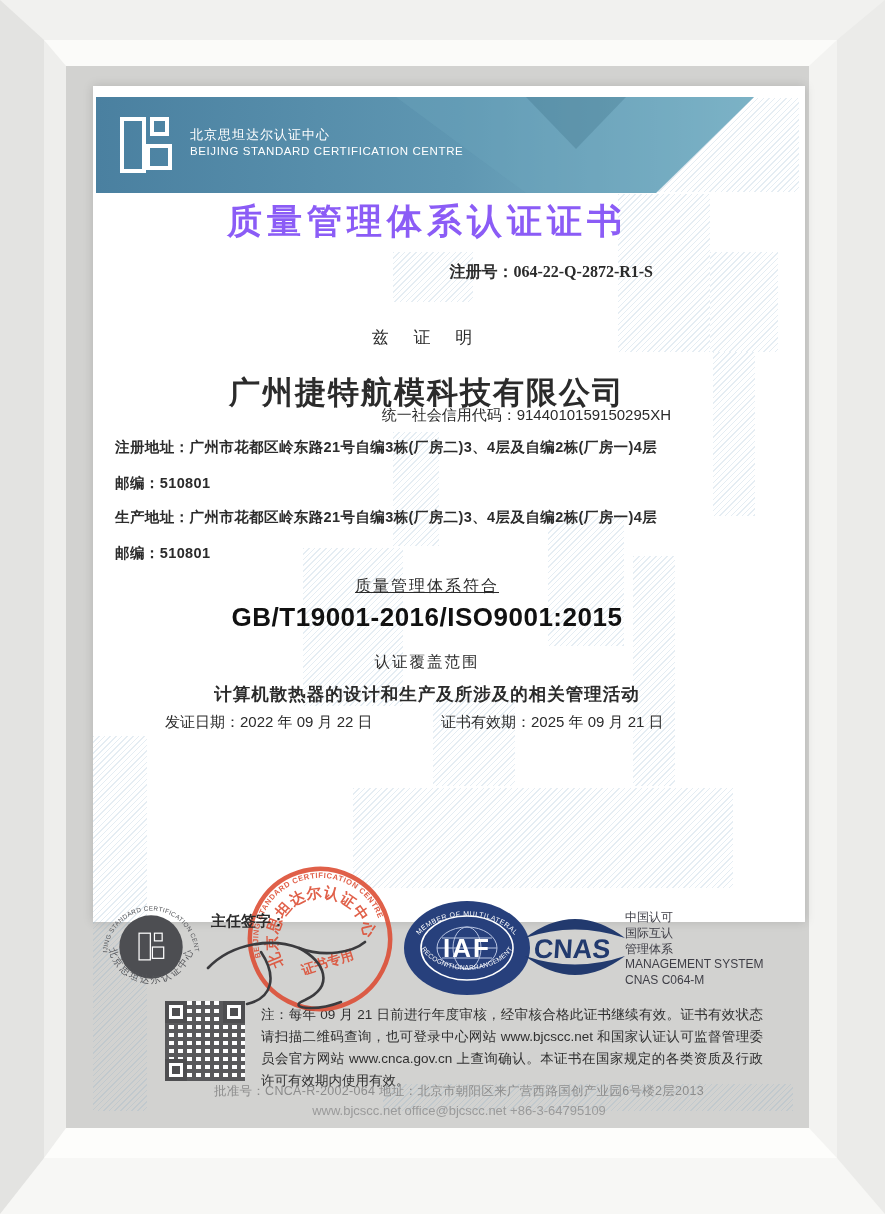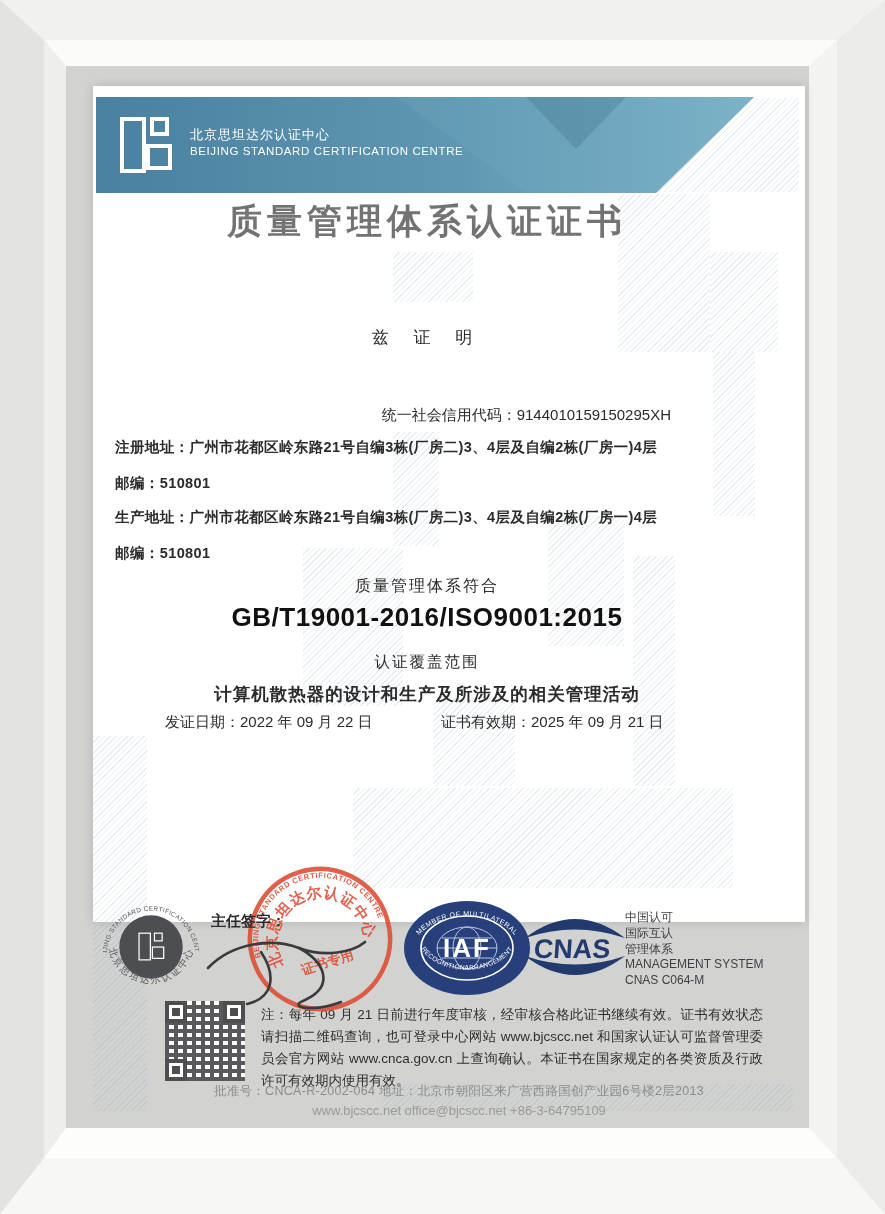--- a/index.html
+++ b/index.html
@@ -20,28 +20,28 @@
   .band{position:absolute;left:3px;top:11px;width:706px;height:96px;}
   .band-text{position:absolute;left:94px;top:30px;color:#fff;line-height:1.3;}
   .band-cn{font-size:13px;letter-spacing:1px;}
   .band-en{font-size:11.5px;letter-spacing:.6px;}
   .band-logo{position:absolute;left:22px;top:18px;}
   
   .c{position:absolute;left:0;width:100%;text-align:center;}
   .c-off{padding-right:44px;box-sizing:border-box;}
   .f-off{padding-left:20px;box-sizing:border-box;}
   .title{top:112px;font-family:"Liberation Serif","DejaVu Serif",serif;font-weight:bold;
-         font-size:35px;letter-spacing:5px;color:#737373;}
+         font-size:35px;letter-spacing:5px;color:#8b5cf6;}
   .regline{top:176px;left:0;width:560px;text-align:right;position:absolute;
            font-family:"Liberation Serif","DejaVu Serif",serif;font-weight:bold;font-size:16px;}
   .herein{top:240px;font-size:17px;letter-spacing:10px;}
   .company{top:286px;font-size:31px;font-weight:bold;letter-spacing:2px;}
   .credit{top:320px;left:0;width:578px;text-align:right;position:absolute;font-size:15px;}
   .addr{position:absolute;left:22px;font-size:14.5px;letter-spacing:.4px;font-weight:bold;}
-  .conform{top:490px;font-size:16px;letter-spacing:2px;}
+  .conform{top:490px;font-size:16px;letter-spacing:2px;text-decoration:underline;}
   .std{top:516px;font-size:26px;font-weight:bold;letter-spacing:.5px;color:#111;}
   .scopelab{top:566px;font-size:15.5px;letter-spacing:2px;}
   .scope{top:596px;font-size:17.5px;font-weight:bold;letter-spacing:1px;}
   .dateline{position:absolute;top:627px;font-size:15px;}
   
   .sign-label{position:absolute;left:118px;top:826px;font-size:15px;font-weight:bold;z-index:4;}
   .sig{position:absolute;left:110px;top:836px;z-index:5;}
   .seal-grey{position:absolute;left:2px;top:805px;z-index:2;}
   .seal-red{position:absolute;left:152px;top:778px;z-index:3;opacity:.9;}
   .iaf{position:absolute;left:308px;top:812px;}
@@ -106,22 +106,24 @@
         </svg>
       </span>
       <div class="band-text">
         <div class="band-cn">北京思坦达尔认证中心</div>
         <div class="band-en">BEIJING STANDARD CERTIFICATION CENTRE</div>
       </div>
     </div>
 
     <div class="c c-off title">质量管理体系认证证书</div>
 
+    <div class="regline"><span>注册号：</span><span>064-22-Q-2872-R1-S</span></div>
 
     <div class="c c-off herein">兹 证 明</div>
+    <div class="c c-off company">广州捷特航模科技有限公司</div>
 
     <div class="credit"><span>统一社会信用代码：</span><span>9144010159150295XH</span></div>
 
     <div class="addr" style="top:352px">注册地址：广州市花都区岭东路21号自编3栋(厂房二)3、4层及自编2栋(厂房一)4层</div>
     <div class="addr" style="top:388px">邮编：510801</div>
     <div class="addr" style="top:422px">生产地址：广州市花都区岭东路21号自编3栋(厂房二)3、4层及自编2栋(厂房一)4层</div>
     <div class="addr" style="top:458px">邮编：510801</div>
 
     <div class="c c-off conform">质量管理体系符合</div>
     <div class="c c-off std">GB/T19001-2016/ISO9001:2015</div>

